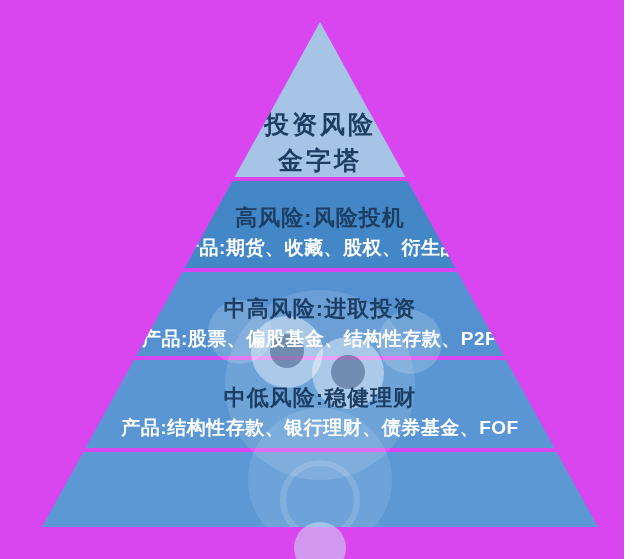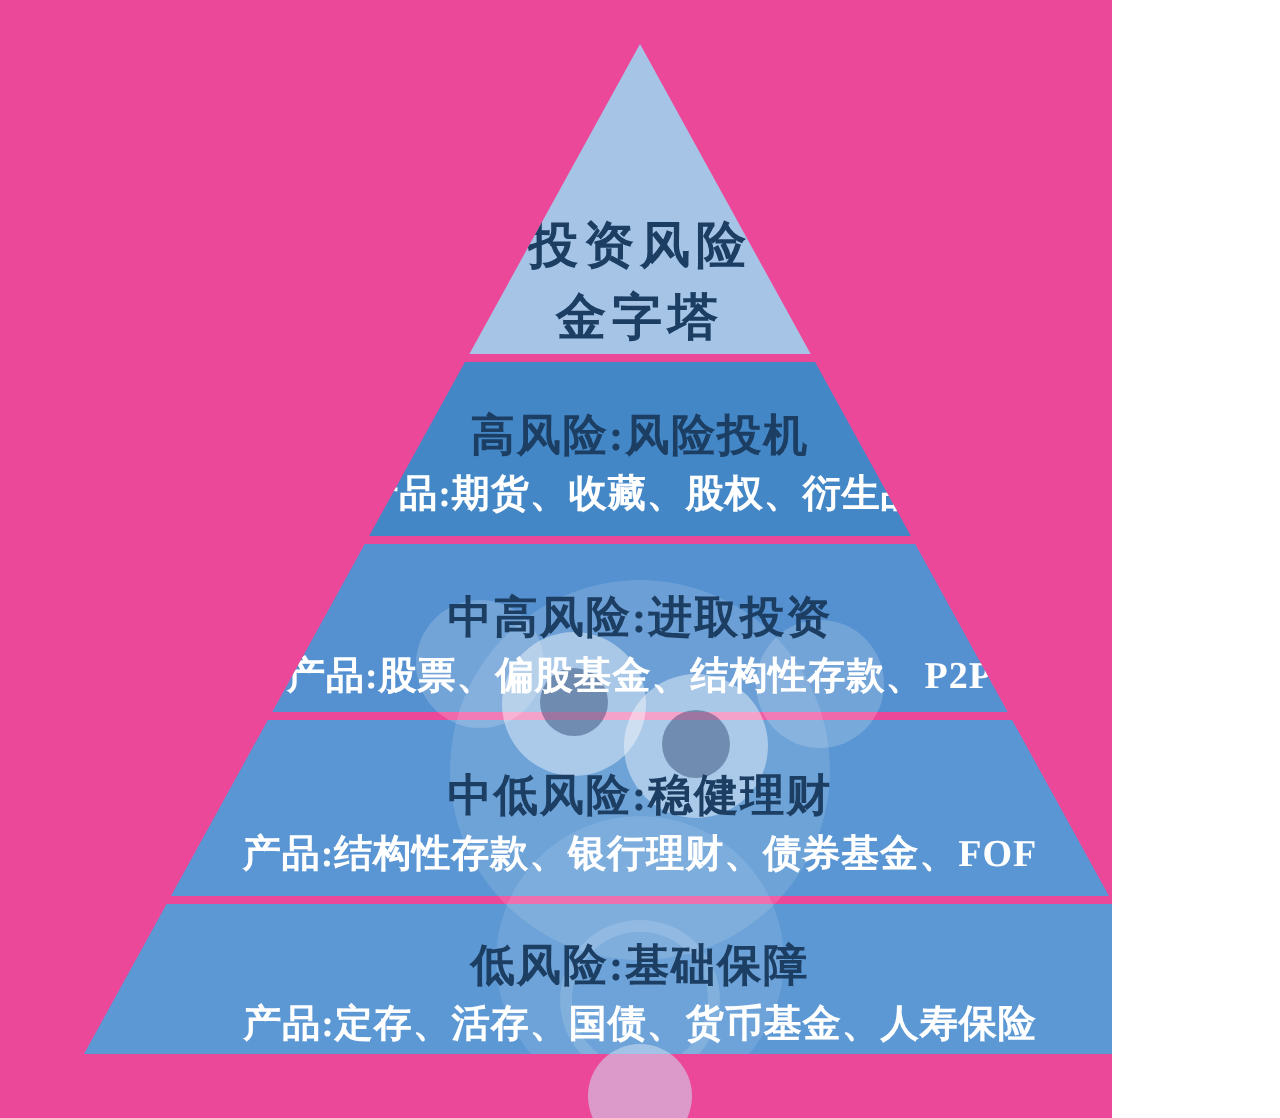--- a/index.html
+++ b/index.html
@@ -1,22 +1,22 @@
 <!DOCTYPE html>
 <html><head>
 <meta charset="utf-8">
 <style>
   html, body { margin: 0; padding: 0; }
   .canvas {
     position: relative;
-    width: 556px;
+    width: 624px;
     height: 559px;
-    background: #ec4899;
+    background: #d946ef;
     overflow: hidden;
-    font-family: Liberation Serif, serif;
+    font-family: Liberation Sans, sans-serif;
   }
   .pyramid {
     position: absolute;
     left: 42px;
     top: 22px;
     width: 556px;
     height: 505px;
     clip-path: polygon(50% 0%, 100% 100%, 0% 100%);
   }
   .band { position: absolute; left: 0; width: 100%; z-index: 1; }
@@ -89,21 +89,17 @@
     <div class="tier-text text-3">
       <div class="risk-line">中高风险:进取投资</div>
       <div class="product-line">产品:股票、偏股基金、结构性存款、P2P</div>
     </div>
 
     <div class="tier-text text-4">
       <div class="risk-line">中低风险:稳健理财</div>
       <div class="product-line">产品:结构性存款、银行理财、债券基金、FOF</div>
     </div>
 
-    <div class="tier-text text-5">
-      <div class="risk-line">低风险:基础保障</div>
-      <div class="product-line">产品:定存、活存、国债、货币基金、人寿保险</div>
-    </div>
 
   </div>
 
   <div class="wm-below"></div>
 </div>
 
 </body></html>

